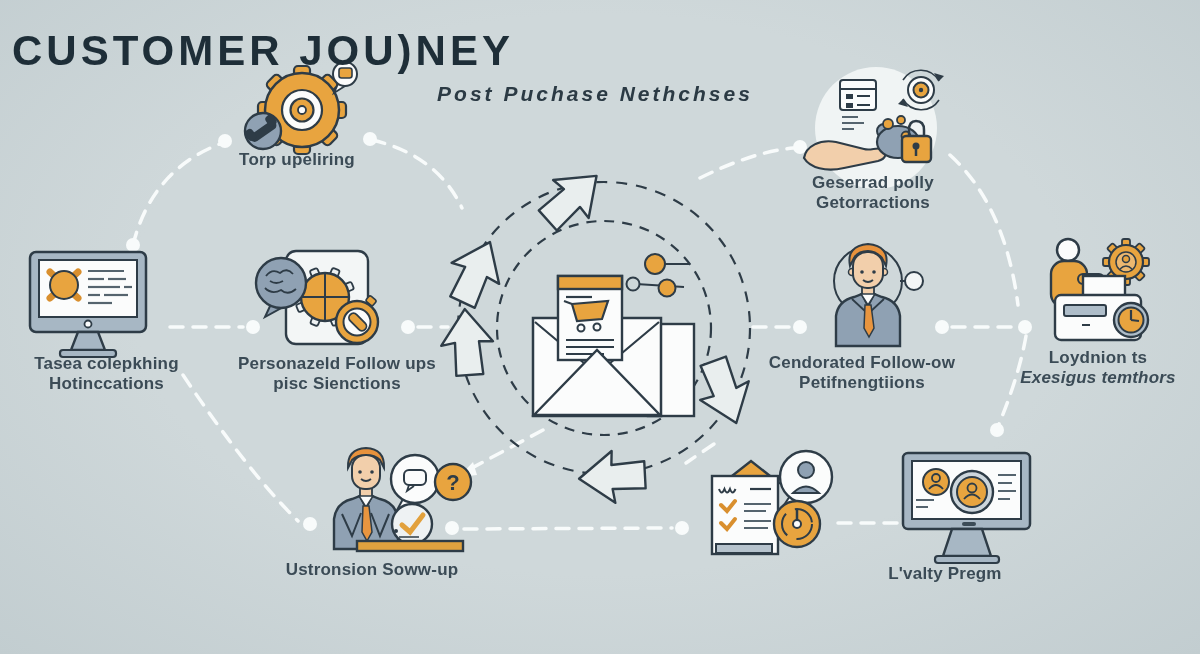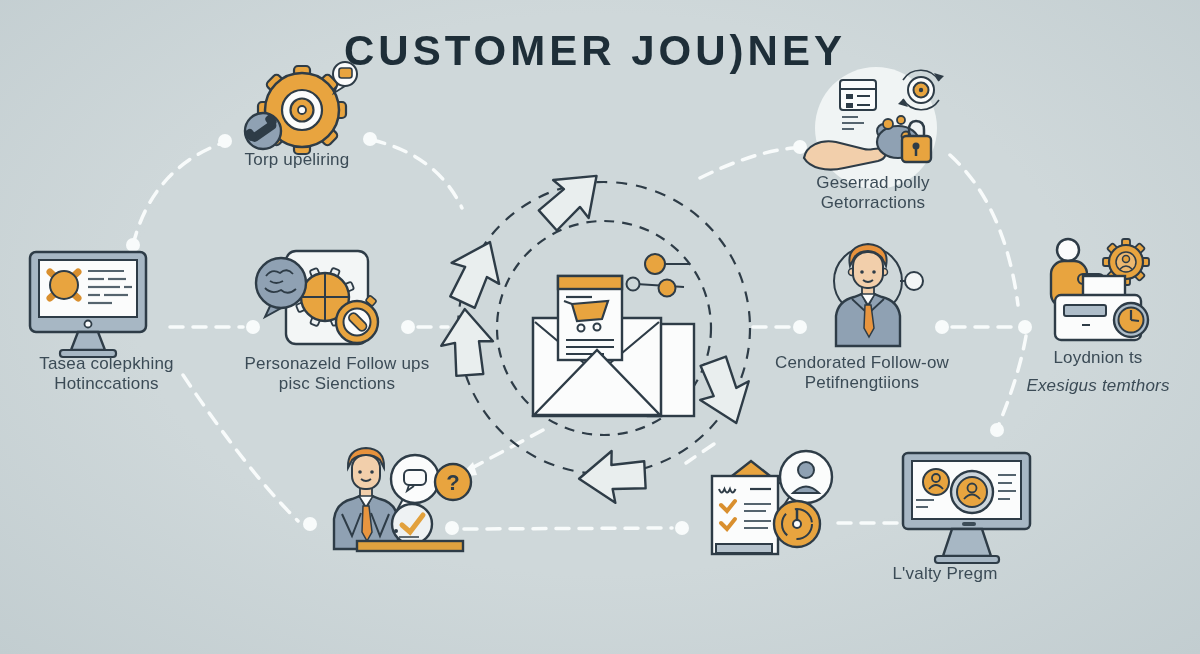--- a/index.html
+++ b/index.html
@@ -3,35 +3,36 @@
 <meta charset="utf-8">
 <style>
   html,body{margin:0;padding:0;background:#aeb9bc;}
   #stage{
     position:relative;width:1200px;height:654px;overflow:hidden;
     background:radial-gradient(ellipse at 50% 45%, #cfd8da 55%, #c2cdd0 100%);
     font-family:"Liberation Sans",sans-serif;
   }
   #stage svg.art{position:absolute;left:0;top:0;}
   .title{
-    position:absolute;left:0;right:10px;top:28px;text-align:center;
+    position:absolute;left:0;right:10px;top:28px;text-align:left;
     font-weight:800;font-size:42px;line-height:46px;letter-spacing:4px;
     color:#1e2e38;
+    padding-left:12px;
   }
   .subtitle{
     position:absolute;left:0;right:10px;top:82px;text-align:center;
     font-style:italic;font-weight:700;font-size:21px;letter-spacing:3px;
     color:#2b3a44;
   }
   .label{
     position:absolute;text-align:center;
-    font-weight:400;font-size:17px;line-height:20px;letter-spacing:.2px;
+    font-weight:700;font-size:17px;line-height:20px;letter-spacing:.2px;
     color:#3b4b56;
   }
-  .label .it{font-style:italic;margin-top:8px;}
+  .label .it{font-style:italic;}
 </style>
 </head>
 <body>
 
 <div id="stage">
 
 <svg class="art" width="1200" height="654" viewBox="0 0 1200 654">
 
   <g fill="none" stroke="#f8fbfb" stroke-width="3.5" stroke-dasharray="13 10" stroke-linecap="round">
     <path d="M133,245 Q152,168 225,142"></path>
@@ -350,20 +351,21 @@
       <line x1="916" y1="500" x2="934" y2="500"></line>
       <line x1="916" y1="507" x2="928" y2="507"></line>
     </g>
     <rect x="962" y="522" width="14" height="4" rx="2" fill="#3c4c57"></rect>
     <path d="M952,529 L982,529 L991,556 L943,556 Z" fill="#a7b7c4" stroke="#2e3c47" stroke-width="2.4"></path>
     <rect x="935" y="556" width="64" height="7" rx="3" fill="#a7b7c4" stroke="#2e3c47" stroke-width="2.2"></rect>
   </g>
 </svg>
 
 <div class="title">CUSTOMER JOU)NEY</div>
+<div class="subtitle">Post Puchase Nethchses</div>
 
 <div class="label" style="left:197px;top:150px;width:200px">
   <div>Torp upeliring</div>
 </div>
 
 <div class="label" style="left:14px;top:354px;width:185px">
   <div>Tasea colepkhing</div>
   <div>Hotinccations</div>
 </div>
 
@@ -381,20 +383,21 @@
   <div>Cendorated Follow-ow</div>
   <div>Petifnengtiions</div>
 </div>
 
 <div class="label" style="left:1000px;top:348px;width:196px">
   <div>Loydnion ts</div>
   <div class="it">Exesigus temthors</div>
 </div>
 
 <div class="label" style="left:272px;top:560px;width:200px">
+  <div>Ustronsion Soww-up</div>
 </div>
 
 
 <div class="label" style="left:845px;top:564px;width:200px">
   <div>L'valty Pregm</div>
 </div>
 
 </div>
 
 </body></html>

